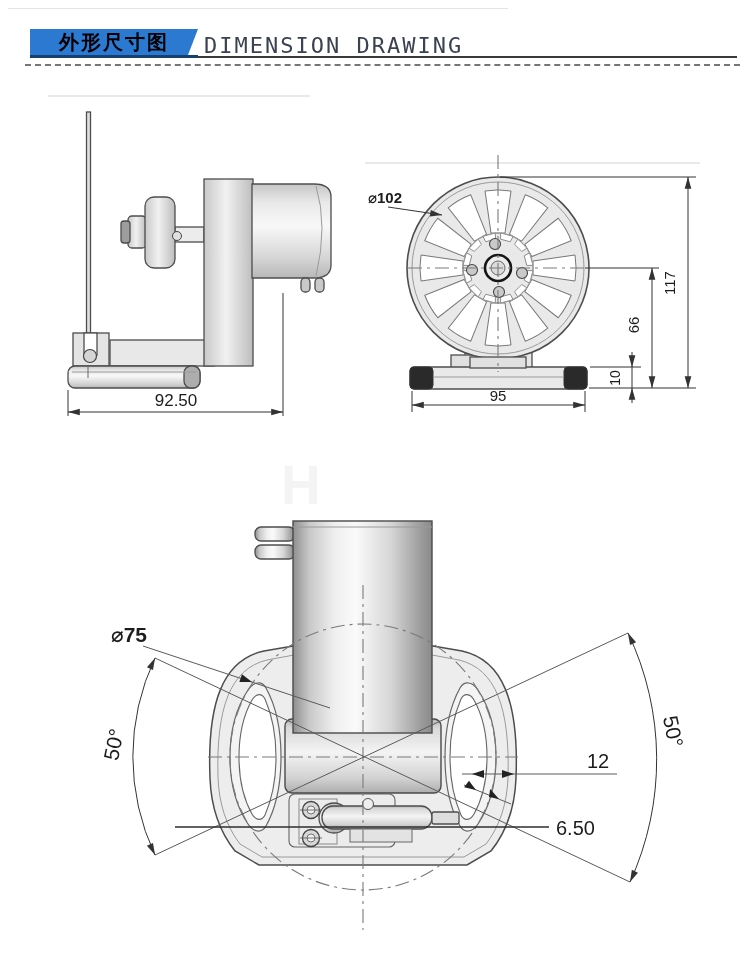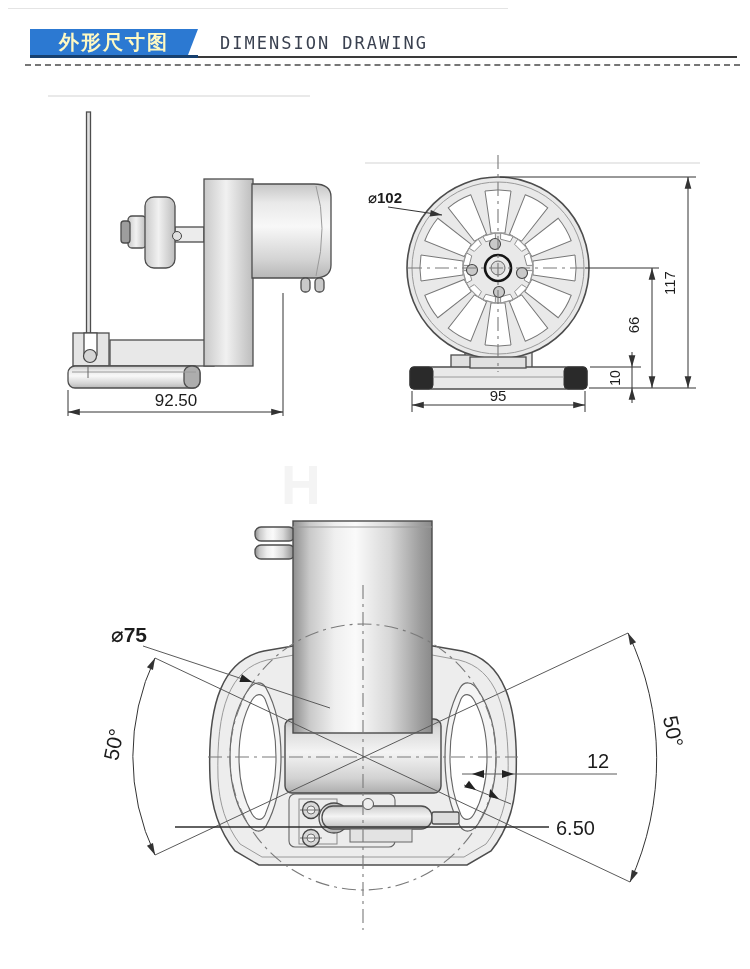--- a/index.html
+++ b/index.html
@@ -1,26 +1,26 @@
 <!DOCTYPE html>
 <html><head>
 <meta charset="utf-8">
 <style>
   html,body{margin:0;padding:0;background:#fff;}
   #page{position:relative;width:750px;height:969px;background:#fff;overflow:hidden;
         font-family:"Liberation Sans","DejaVu Sans",sans-serif;}
   .top-rule{position:absolute;left:8px;top:8px;width:500px;height:1px;background:#e4e4e4;}
   .badge{position:absolute;left:30px;top:29px;width:168px;height:26px;background:#2c79d2;
          clip-path:polygon(0 0,100% 0,calc(100% - 10px) 100%,0 100%);
-         color:#fef9c3;font-weight:bold;font-size:20px;line-height:27px;text-align:center;letter-spacing:2px;}
+         color:#000000;font-weight:bold;font-size:20px;line-height:27px;text-align:center;letter-spacing:2px;}
   .badge-under{position:absolute;left:30px;top:55px;width:168px;height:3px;background:#17406f;}
   .solid-rule{position:absolute;left:198px;top:55.5px;width:539px;height:2px;background:#3a3a3a;}
   .dashed-rule{position:absolute;left:25px;top:64px;width:715px;height:0;border-top:2px dashed #767676;}
   .hdr-title{position:absolute;left:204px;top:33px;font-family:"DejaVu Sans Mono","Liberation Mono",monospace;
-             font-size:17px;color:#3a4150;letter-spacing:2px;margin-left:16px;}
+             font-size:22px;color:#3a4150;letter-spacing:2px;}
   svg{position:absolute;left:0;top:0;}
   .e{stroke:#4d4d4d;stroke-width:1.3;}
   .thin{stroke:#9a9a9a;stroke-width:1;fill:none;}
   .dim{stroke:#333;stroke-width:1;fill:none;}
   .cl{stroke:#7a7a7a;stroke-width:1.1;fill:none;stroke-dasharray:14 5 3 5;}
   text.d{fill:#1c1c1c;font-family:"Liberation Sans","DejaVu Sans",sans-serif;}
 </style>
 </head>
 <body>
 

